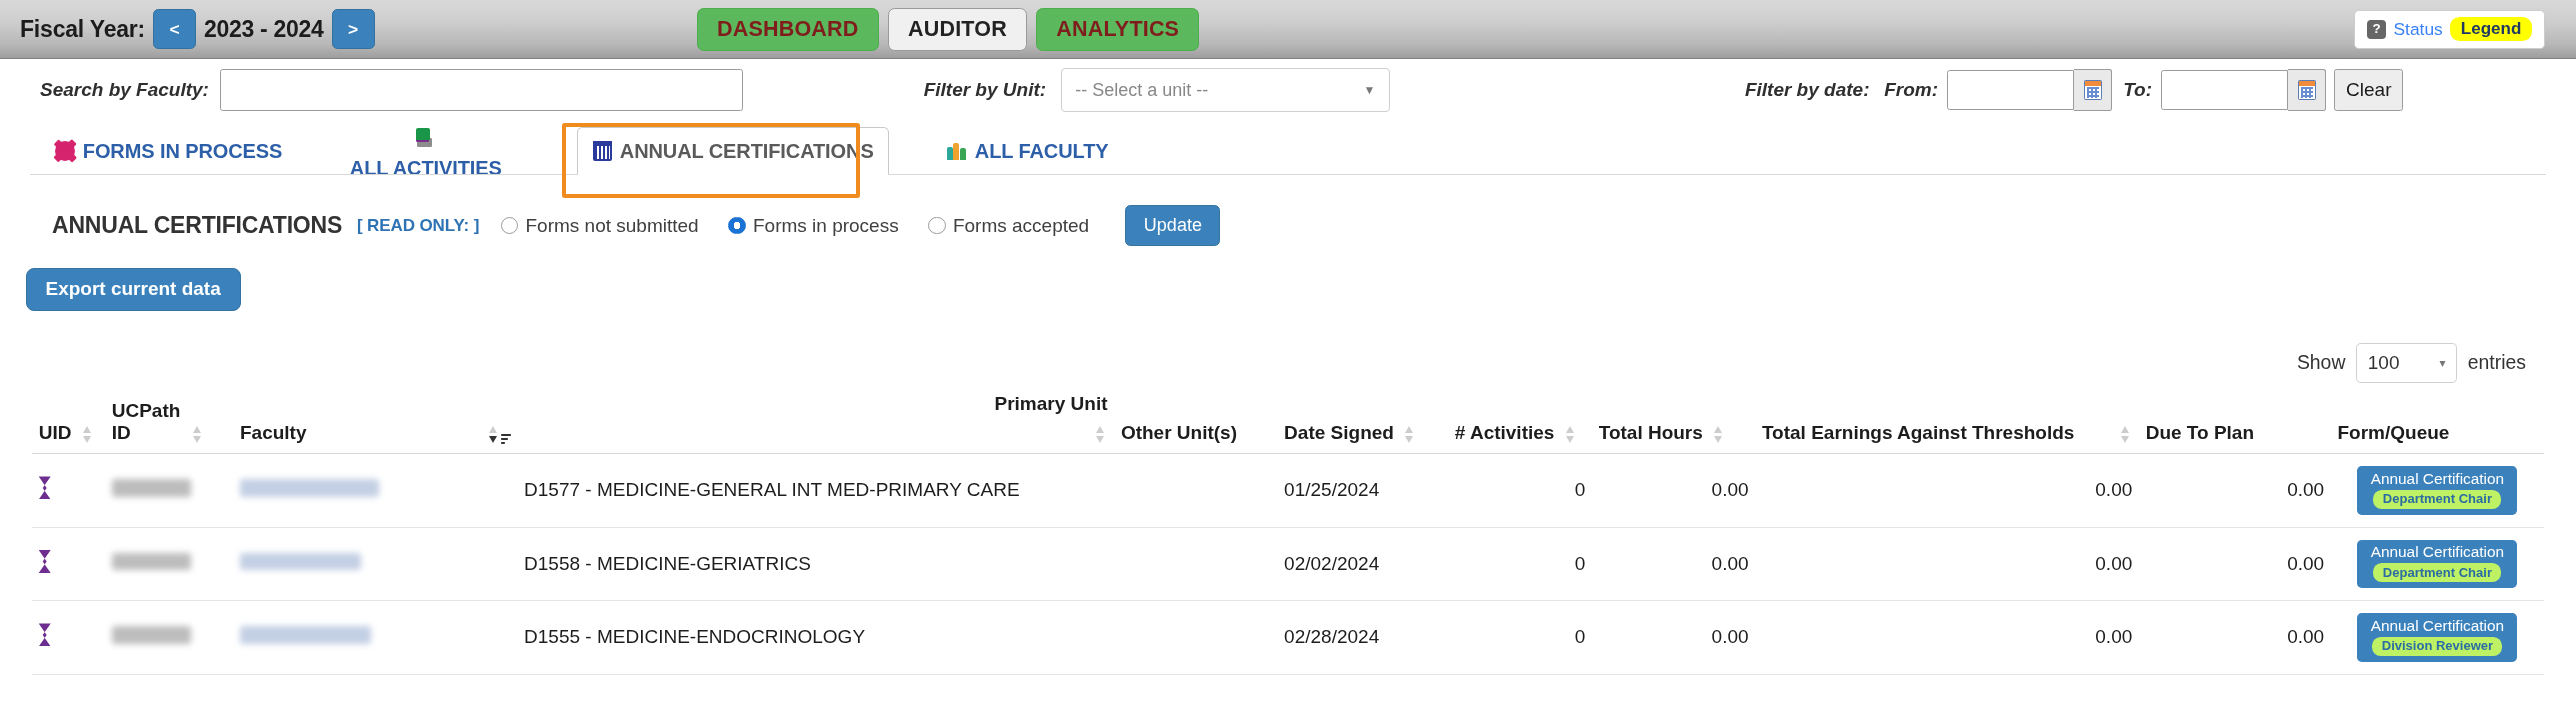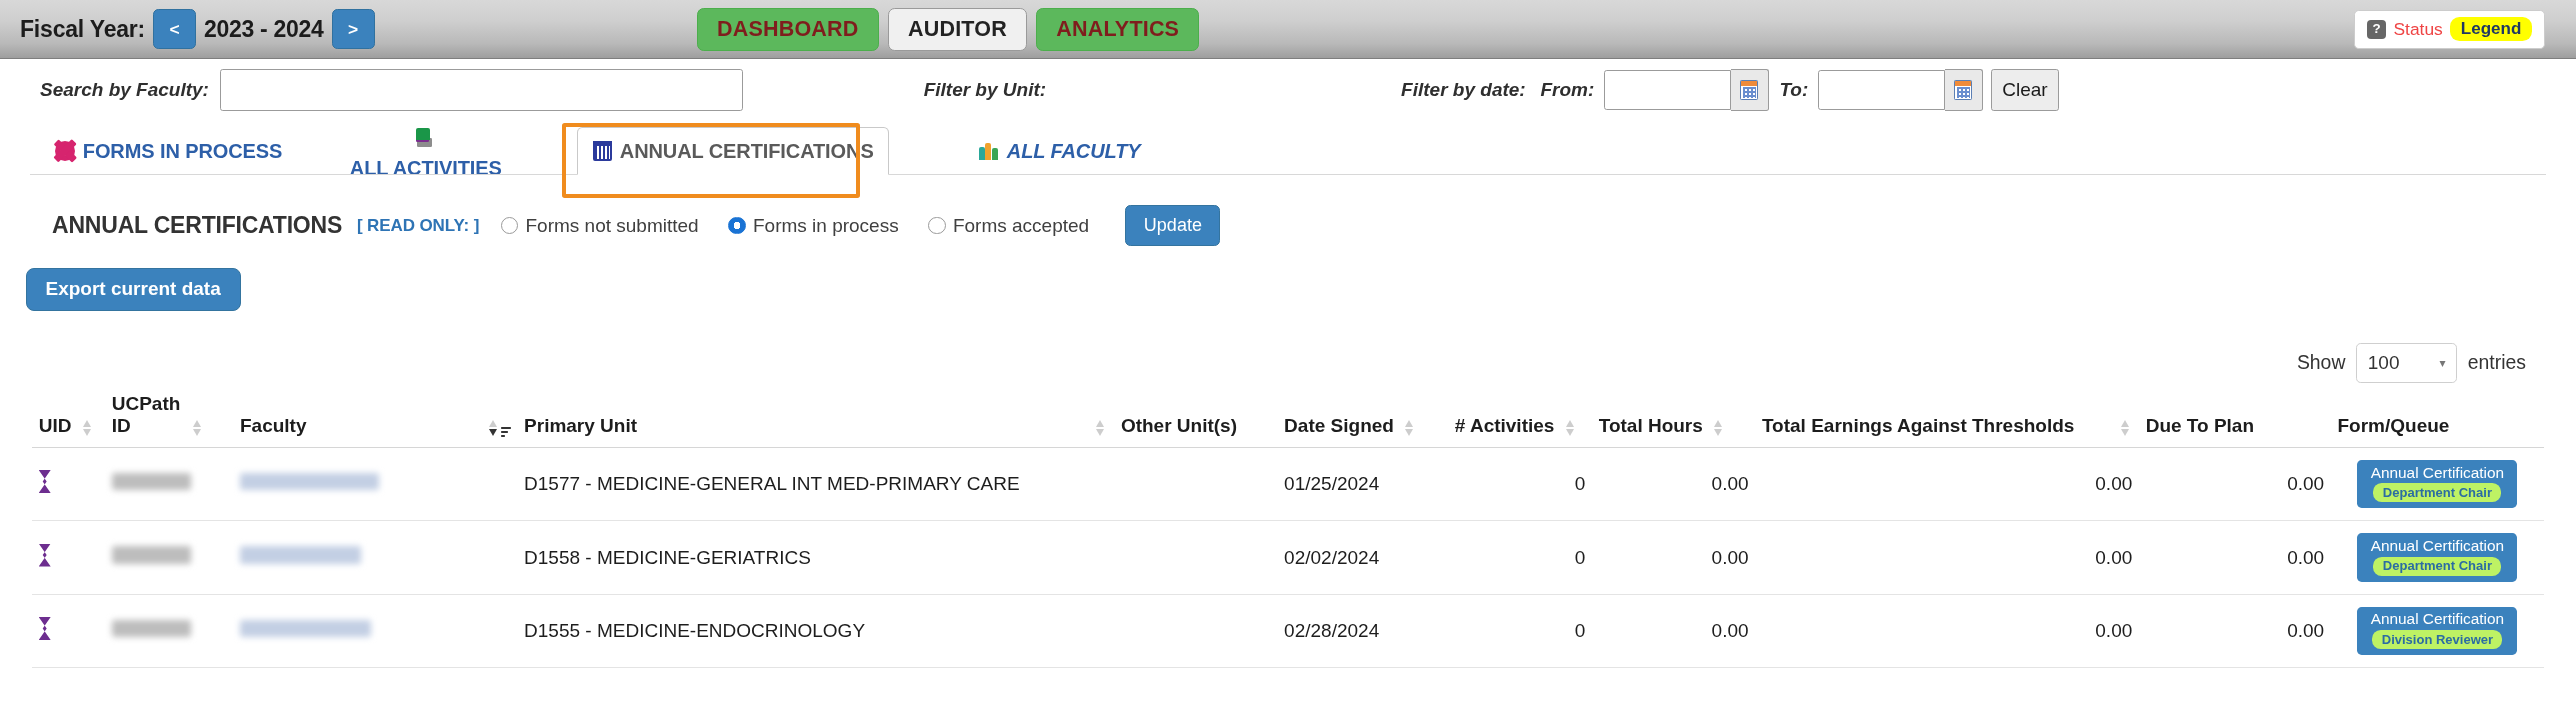--- a/index.html
+++ b/index.html
@@ -90,21 +90,21 @@
   .q-icon {
     width: 19px; height: 19px;
     background: #666666;
     border-radius: 4px;
     color: #ffffff;
     font-size: 13.4px;
     font-weight: bold;
     display: flex; align-items: center; justify-content: center;
     line-height: 1;
   }
-  .status-txt { font-size: 17.4px; color: #ef4444; }
+  .status-txt { font-size: 17.4px; color: #3b82f6; }
   .legend-pill {
     background: #ffff00;
     border-radius: 9.4px;
     padding: 2px 10.7px;
     font-size: 17px;
     font-weight: bold;
     color: #1f3864;
   }
 
   
@@ -453,20 +453,24 @@
     <span class="legend-pill">Legend</span>
   </div>
 </div>
 
 
 <div class="filterrow">
   <span class="f-label" style="margin-left:40px;">Search by Faculty:</span>
   <input class="txtinput" id="search-input" type="text" value="" placeholder="" style="">
 
   <span class="f-label" style="margin-left:181px;">Filter by Unit:</span>
+  <div class="unit-select">
+    <span class="ph">-- Select a unit --</span>
+    <span class="caret">▼</span>
+  </div>
 
   <span class="f-label" style="margin-left:355px;">Filter by date:</span>
   <span class="f-label" style="margin-left:14.8px;">From:</span>
   <span style="display:flex;align-items:center;margin-left:9.4px;">
     <input class="txtinput date-input" type="text" value="" style="border-radius: 2.7px 0px 0px 2.7px;">
     <span class="cal-btn">
       <span class="cal-glyph"></span>
     </span>
   </span>
   <span class="f-label" style="margin-left:10.7px;">To:</span>
@@ -493,21 +497,21 @@
       <i style="left:0.7px;top:0.7px;width:13.4px;height:12px;background:#1a9648;border-radius:2px 2px 0 0;"></i>
     </span>
     <span class="lbl">ALL ACTIVITIES</span>
   </div>
 
   <div class="tab active" style="left:577px;">
     <span class="icn icn-cal"></span>
     <span class="lbl">ANNUAL CERTIFICATIONS</span>
   </div>
 
-  <div class="tab" style="left:964px;font-style:italic;">
+  <div class="tab" style="left:932px;">
     <span class="icn icn-people">
       <i style="left:0px;top:6.7px;width:6px;height:13.4px;background:#2aa89a;"></i>
       <i style="left:6.7px;top:2.7px;width:6px;height:17.4px;background:#f0a22e;"></i>
       <i style="left:13.4px;top:8px;width:6px;height:12px;background:#3aa655;"></i>
     </span>
     <span class="lbl">ALL FACULTY</span>
   </div>
 </div>
 <div class="hl-box"></div>
 
@@ -570,21 +574,21 @@
             <i class="sort desc"></i>
             <span class="sortbars">
                   <i></i>
                   <i></i>
                   <i></i>
                 </span>
           </span>
         </span>
       </th>
       <th class="c-unit">
-        <span class="th-inner" style="justify-content:space-between;">
+        <span class="th-inner" style="flex-direction:column;">
               <span>Primary Unit</span>
               <i class="sort"></i>
             </span>
       </th>
       <th class="c-other">
         <span class="th-inner">
               <span>Other Unit(s)</span>
             </span>
       </th>
       <th class="c-date">

